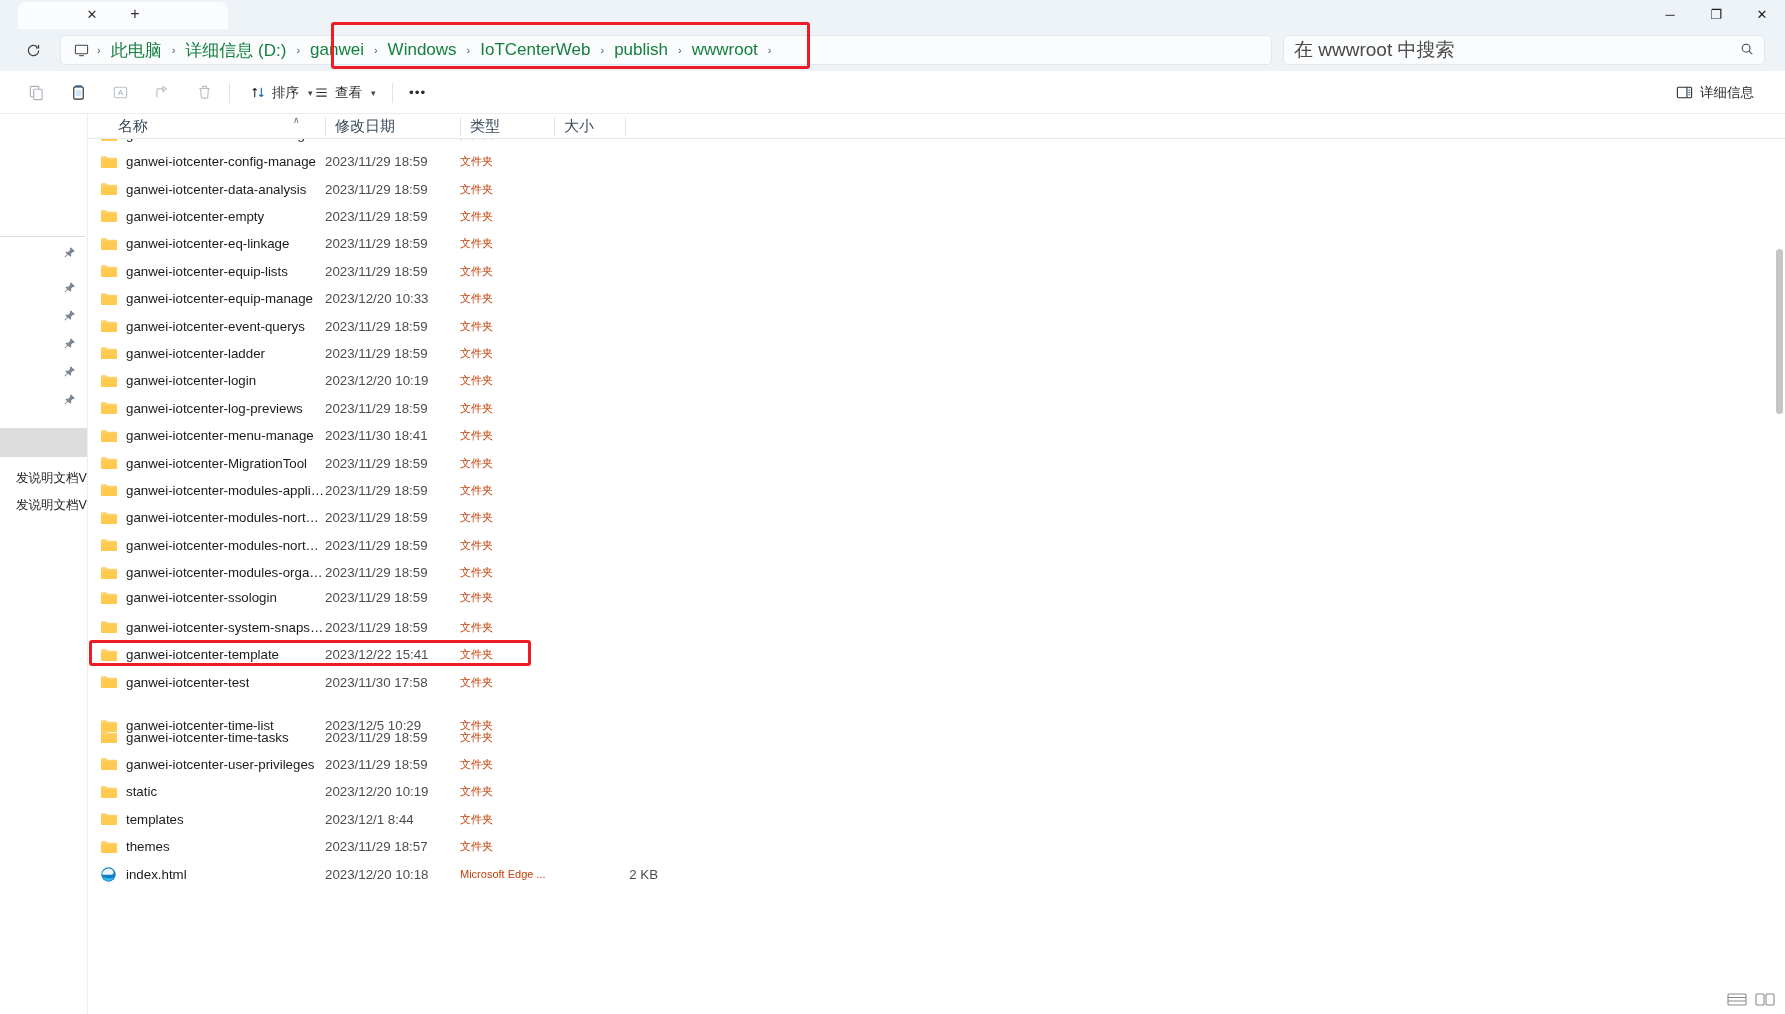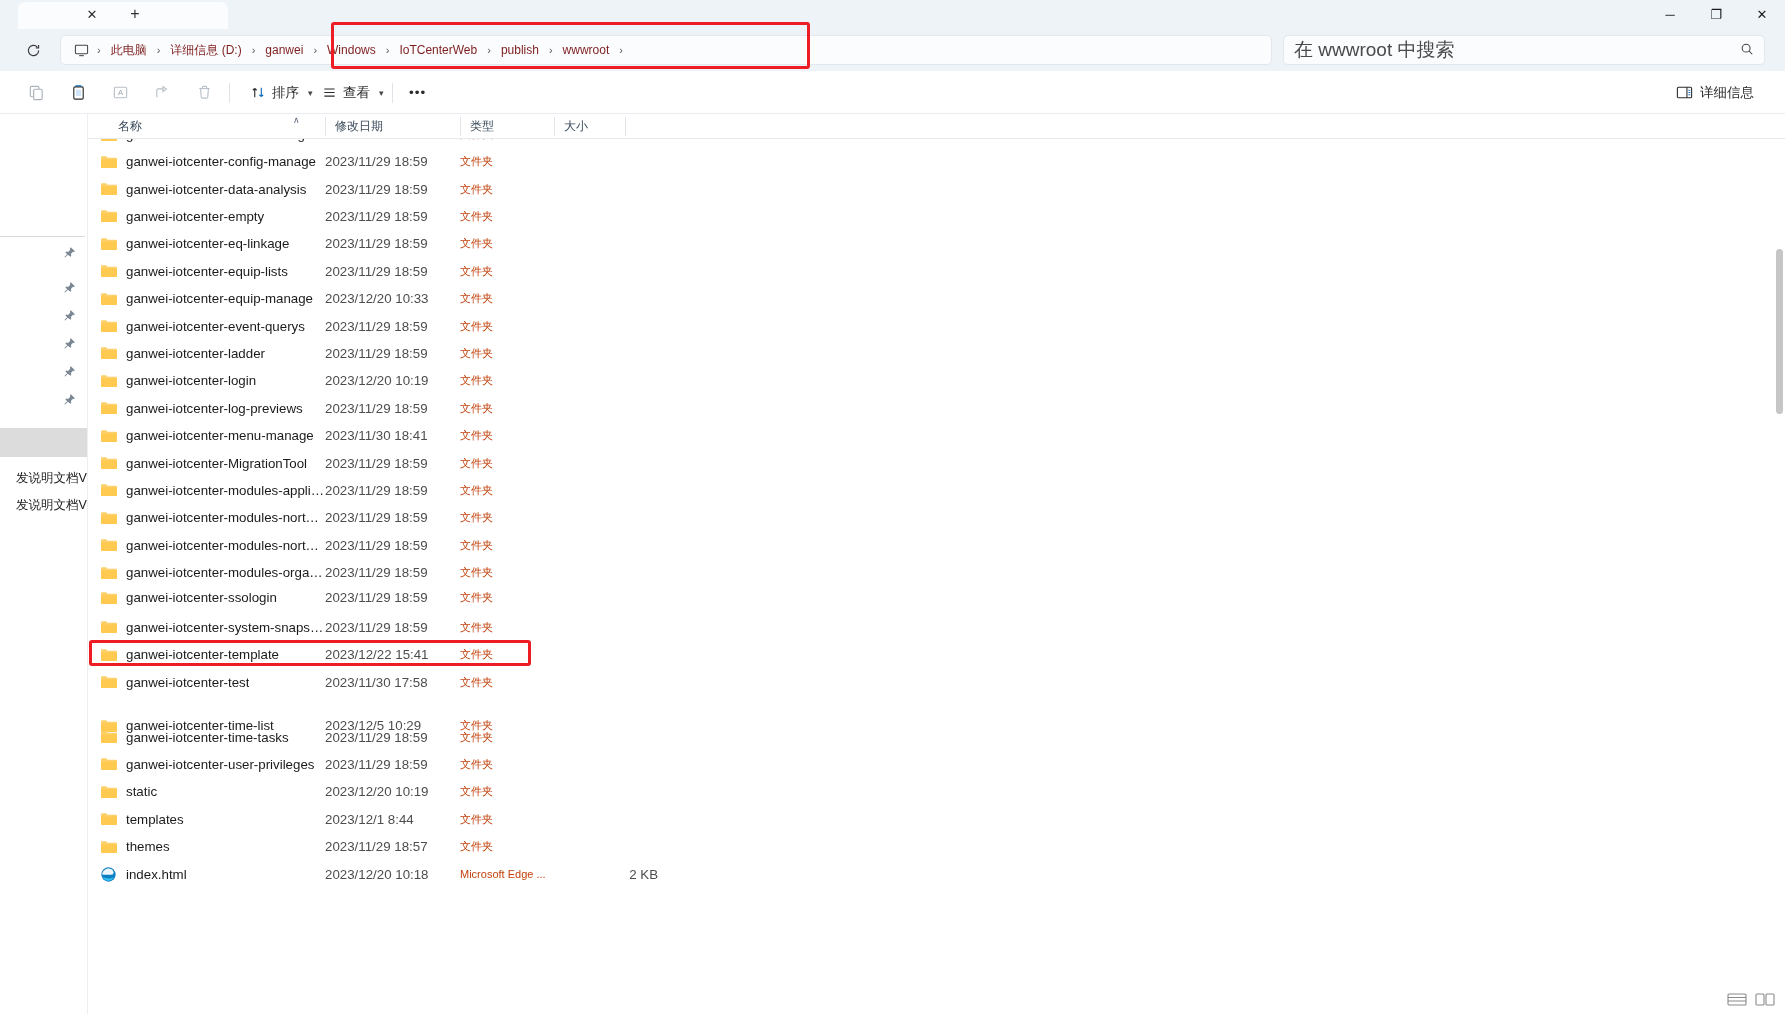--- a/index.html
+++ b/index.html
@@ -50,21 +50,21 @@
   .addrbox {
     position: absolute; left: 60px; top: 6px; width: 1212px; height: 30px;
     background: #fafcfe; border: 1px solid #e2e8ee; border-radius: 5px;
     display: flex; align-items: center; padding-left: 10px;
   }
   .crumb-pc-icon {
     width: 20px; height: 20px; display: flex; align-items: center; justify-content: center;
     color: #444; margin-right: 2px;
   }
   .crumb {
-    font-size: 12px; color: #7f1d1d; padding: 3px 6px; border-radius: 4px;
+    font-size: 17px; color: #15803d; padding: 3px 6px; border-radius: 4px;
     white-space: nowrap;
   }
   .crumb-sep {
     font-size: 11px; color: #555; padding: 0 4px; user-select: none;
   }
   .searchbox {
     position: absolute; left: 1283px; top: 6px; width: 482px; height: 30px;
     background: #fafcfe; border: 1px solid #e2e8ee; border-radius: 5px;
     display: flex; align-items: center; padding: 0 10px;
   }
@@ -111,21 +111,21 @@
     white-space: nowrap; text-align: left; padding-left: 16px;
   }
 
   
   .colhdr {
     position: absolute; left: 88px; top: 114px; width: 1697px; height: 25px;
     background: #ffffff; border-bottom: 1px solid #e6e9ec;
   }
   .col {
     position: absolute; top: 0; height: 25px; display: flex; align-items: center;
-    font-size: 12px; color: #3a4a5a; padding-left: 10px;
+    font-size: 15px; color: #3a4a5a; padding-left: 10px;
   }
   .col-line { position: absolute; top: 3px; width: 1px; height: 19px; background: #e1e5e9; }
   .sort-caret {
     position: absolute; left: 205px; top: 1px; font-size: 9px; color: #5a6b7c;
   }
 
   
   .filelist {
     position: absolute; left: 88px; top: 139px; width: 1697px; height: 875px;
     overflow: hidden; background: #ffffff;
@@ -273,21 +273,21 @@
 
     <div class="tb-item tb-text" style="left:242px">
       <svg width="15" height="15" viewBox="0 0 16 16" fill="none" stroke="#2b2b2b" stroke-width="1.2">
         <path d="M4 13V3.5M4 3.5L2 5.6M4 3.5L6 5.6"></path>
         <path d="M11 3v9.5M11 12.5l2-2.1M11 12.5l-2-2.1" stroke="#0f6cbd"></path>
       </svg>
       <span>排序</span>
       <span class="chev">▾</span>
     </div>
 
-    <div class="tb-item tb-text" style="left:313px">
+    <div class="tb-item tb-text" style="left:305px">
       <svg width="15" height="15" viewBox="0 0 16 16" fill="none" stroke="#2b2b2b" stroke-width="1.2">
         <path d="M2.5 4.2h11M2.5 8h11M2.5 11.8h11"></path>
       </svg>
       <span>查看</span>
       <span class="chev">▾</span>
     </div>
 
     <div class="tb-sep" style="left:392px"></div>
 
     <div class="tb-item tb-text" style="left:400px; letter-spacing:1px;">•••</div>

